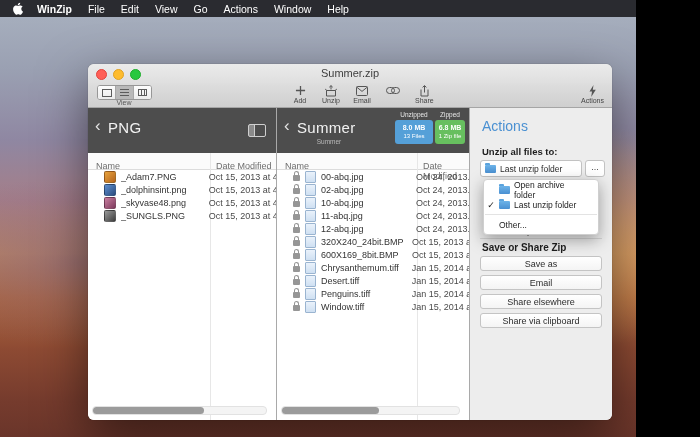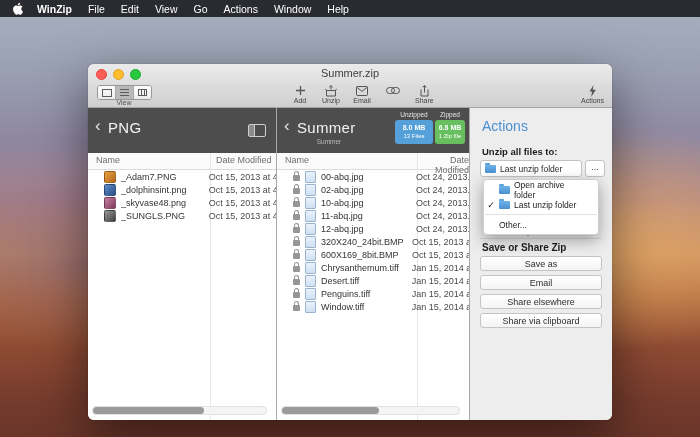--- a/index.html
+++ b/index.html
@@ -1,16 +1,16 @@
 <!DOCTYPE html>
 <html><head>
 <meta charset="utf-8">
 <style>
   html,body{margin:0;padding:0;background:#000;}
-  #screen{position:relative;width:700px;height:437px;overflow:hidden;
+  #screen{position:relative;width:636px;height:437px;overflow:hidden;
     font-family:"Liberation Sans",sans-serif;-webkit-font-smoothing:antialiased;}
 
   
   .wallpaper{position:absolute;inset:0;
     background:
       radial-gradient(ellipse 460px 170px at 80% 54%, rgba(245,182,104,.75), rgba(245,182,104,0) 68%),
       radial-gradient(ellipse 300px 120px at 12% 60%, rgba(120,90,130,.5), rgba(120,90,130,0) 70%),
       linear-gradient(180deg,#a9b2c0 0%,#9aa0b2 16%,#8f87a2 32%,#a57e88 46%,#c28a60 58%,#b06a40 68%,#8d4a33 80%,#753b2d 92%,#6a352a 100%);}
 
   
@@ -77,21 +77,21 @@
   .stat-label.zip{left:158px;width:30px;}
   .badge{position:absolute;top:12px;height:24px;border-radius:3px;color:#fff;
     display:flex;flex-direction:column;align-items:center;justify-content:center;line-height:1.25;}
   .badge.blue{left:118px;width:38px;background:#55a0d8;}
   .badge.green{left:158px;width:30px;background:#67bf5f;}
   .badge .b1{font-size:7px;font-weight:bold;}
   .badge .b2{font-size:6px;}
 
   .list-cols{position:absolute;left:0;right:0;top:45px;height:16px;background:#fbfbfb;
     border-bottom:1px solid #dcdcdc;font-size:9px;color:#6d6d6d;}
-  .colh{position:absolute;top:2px;text-align:right;}
+  .colh{position:absolute;top:8px;}
   .col-divider{position:absolute;top:45px;bottom:0;width:1px;background:#e7e7e7;}
 
   .rows{position:absolute;left:0;right:0;top:62px;}
   .file-row{height:13px;display:flex;align-items:center;font-size:9px;color:#333;padding-left:16px;}
   .cell-icons{display:flex;align-items:center;}
   .leftp .cell-name{width:100px;overflow:hidden;white-space:nowrap;}
   .midp .cell-name{width:106px;overflow:hidden;white-space:nowrap;}
   .cell-date{color:#4a4a4a;white-space:nowrap;overflow:hidden;}
   .thumb-ic{width:10px;height:10px;border-radius:2px;margin-right:5px;border:.5px solid rgba(0,0,0,.25);}
   .thumb-0{background:linear-gradient(135deg,#e8a33d,#b5651d);}

